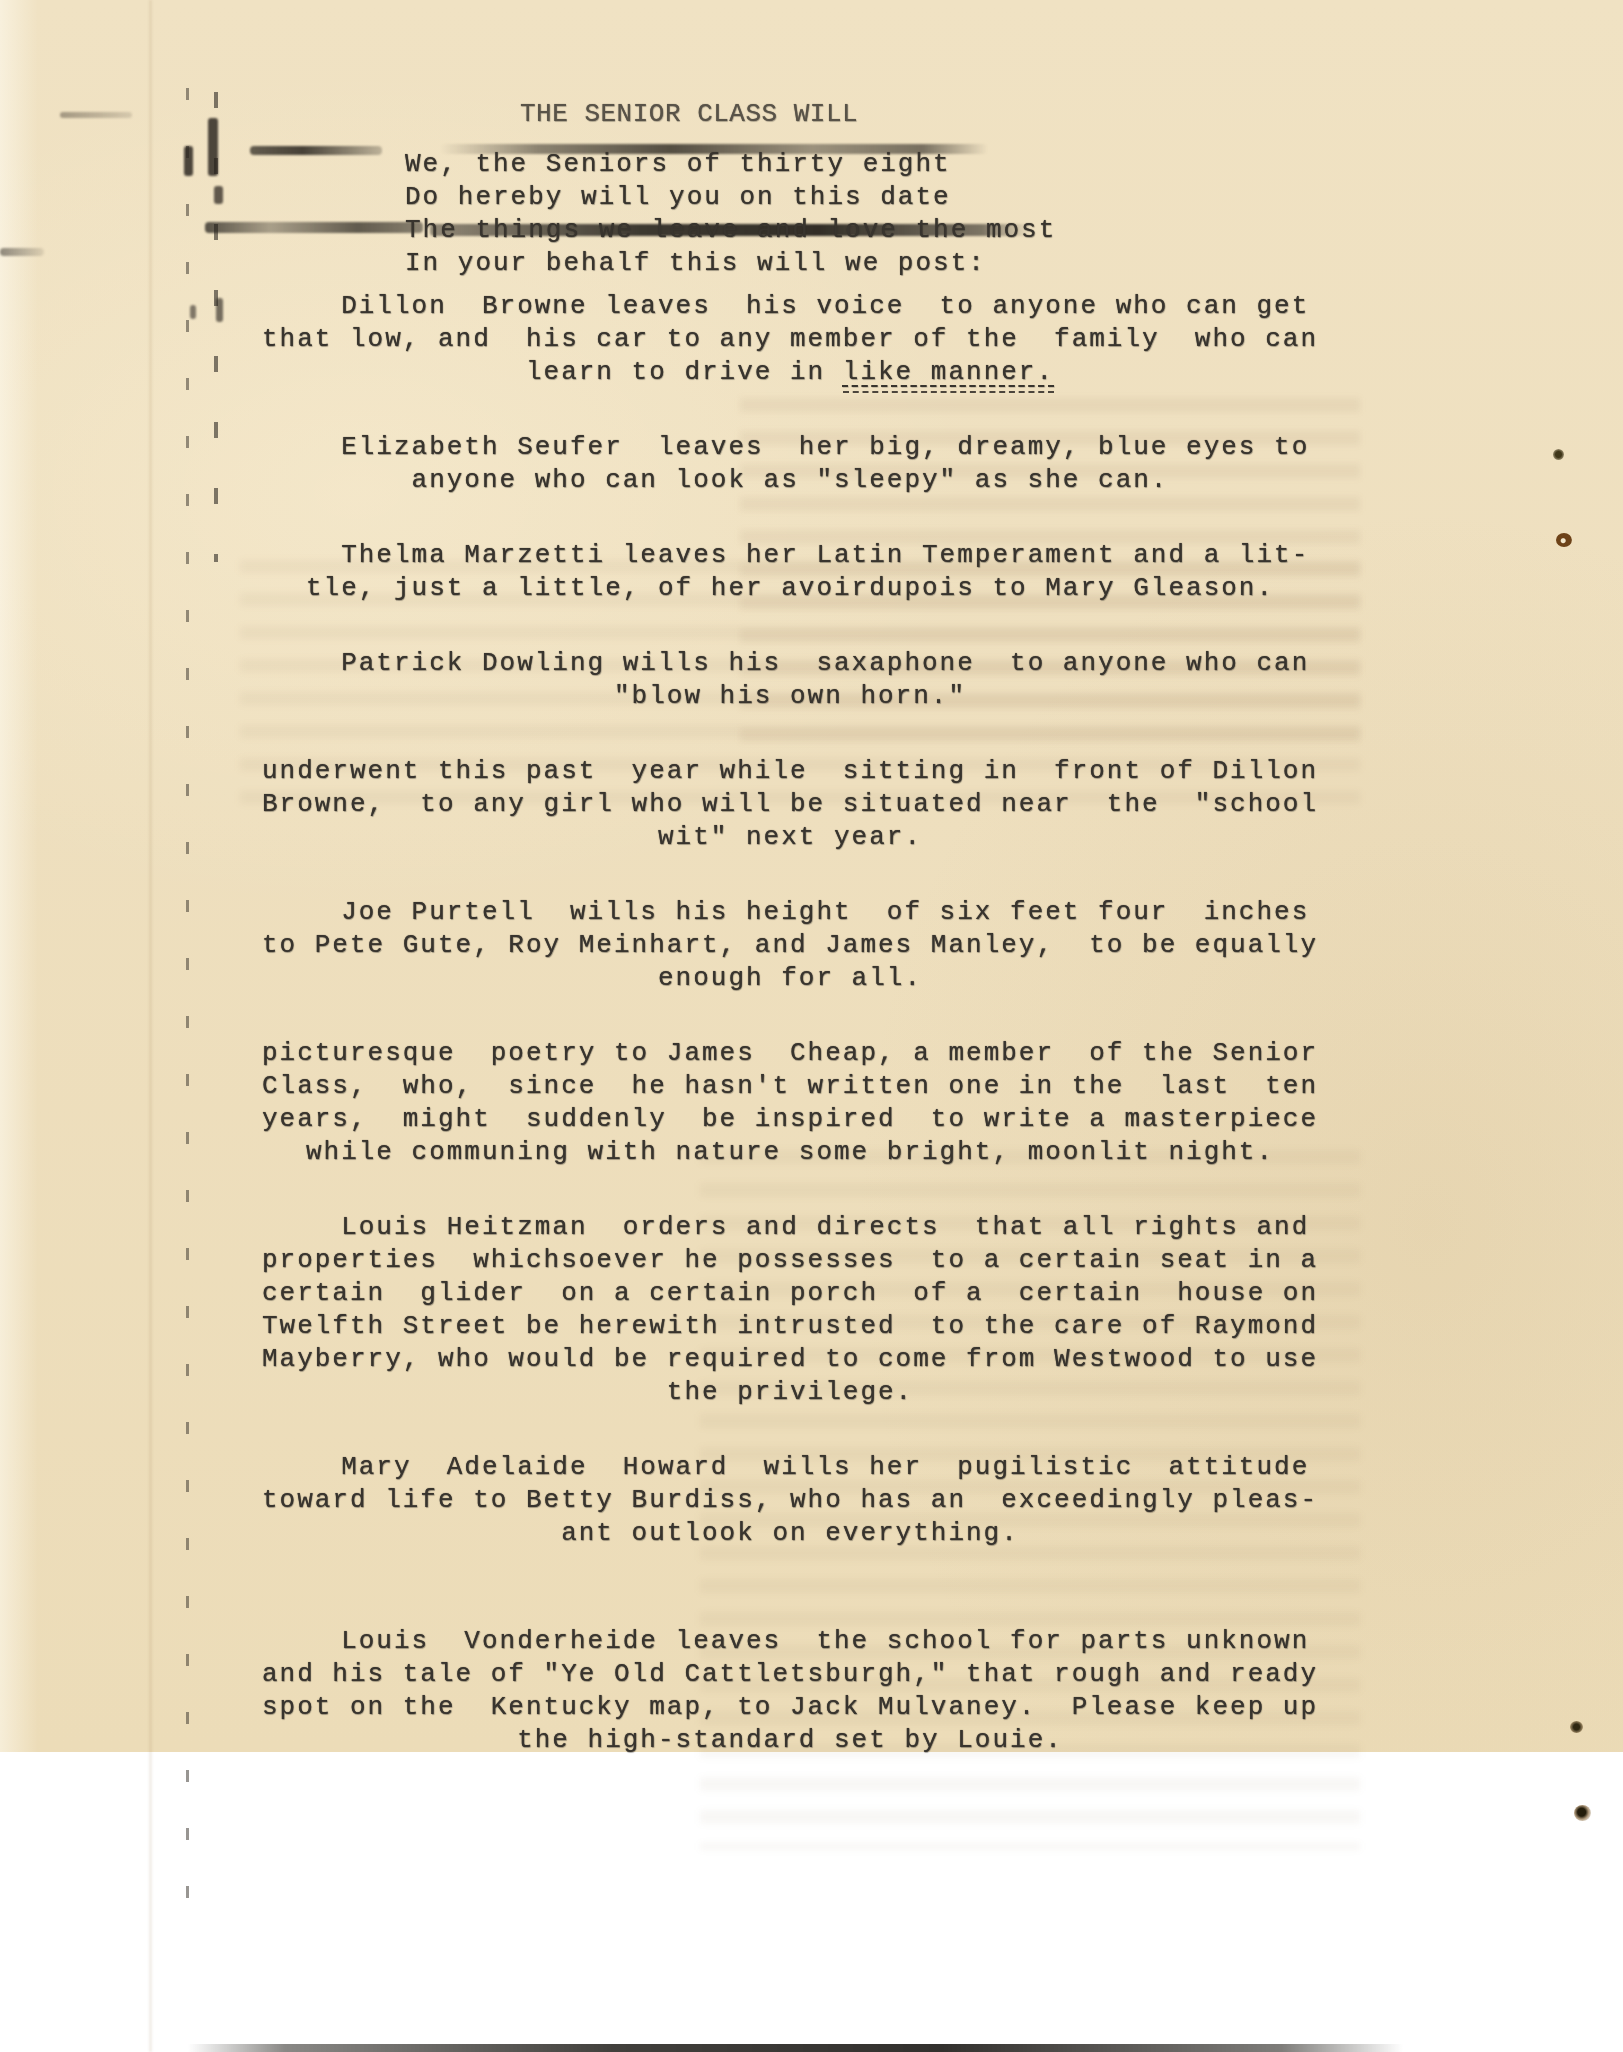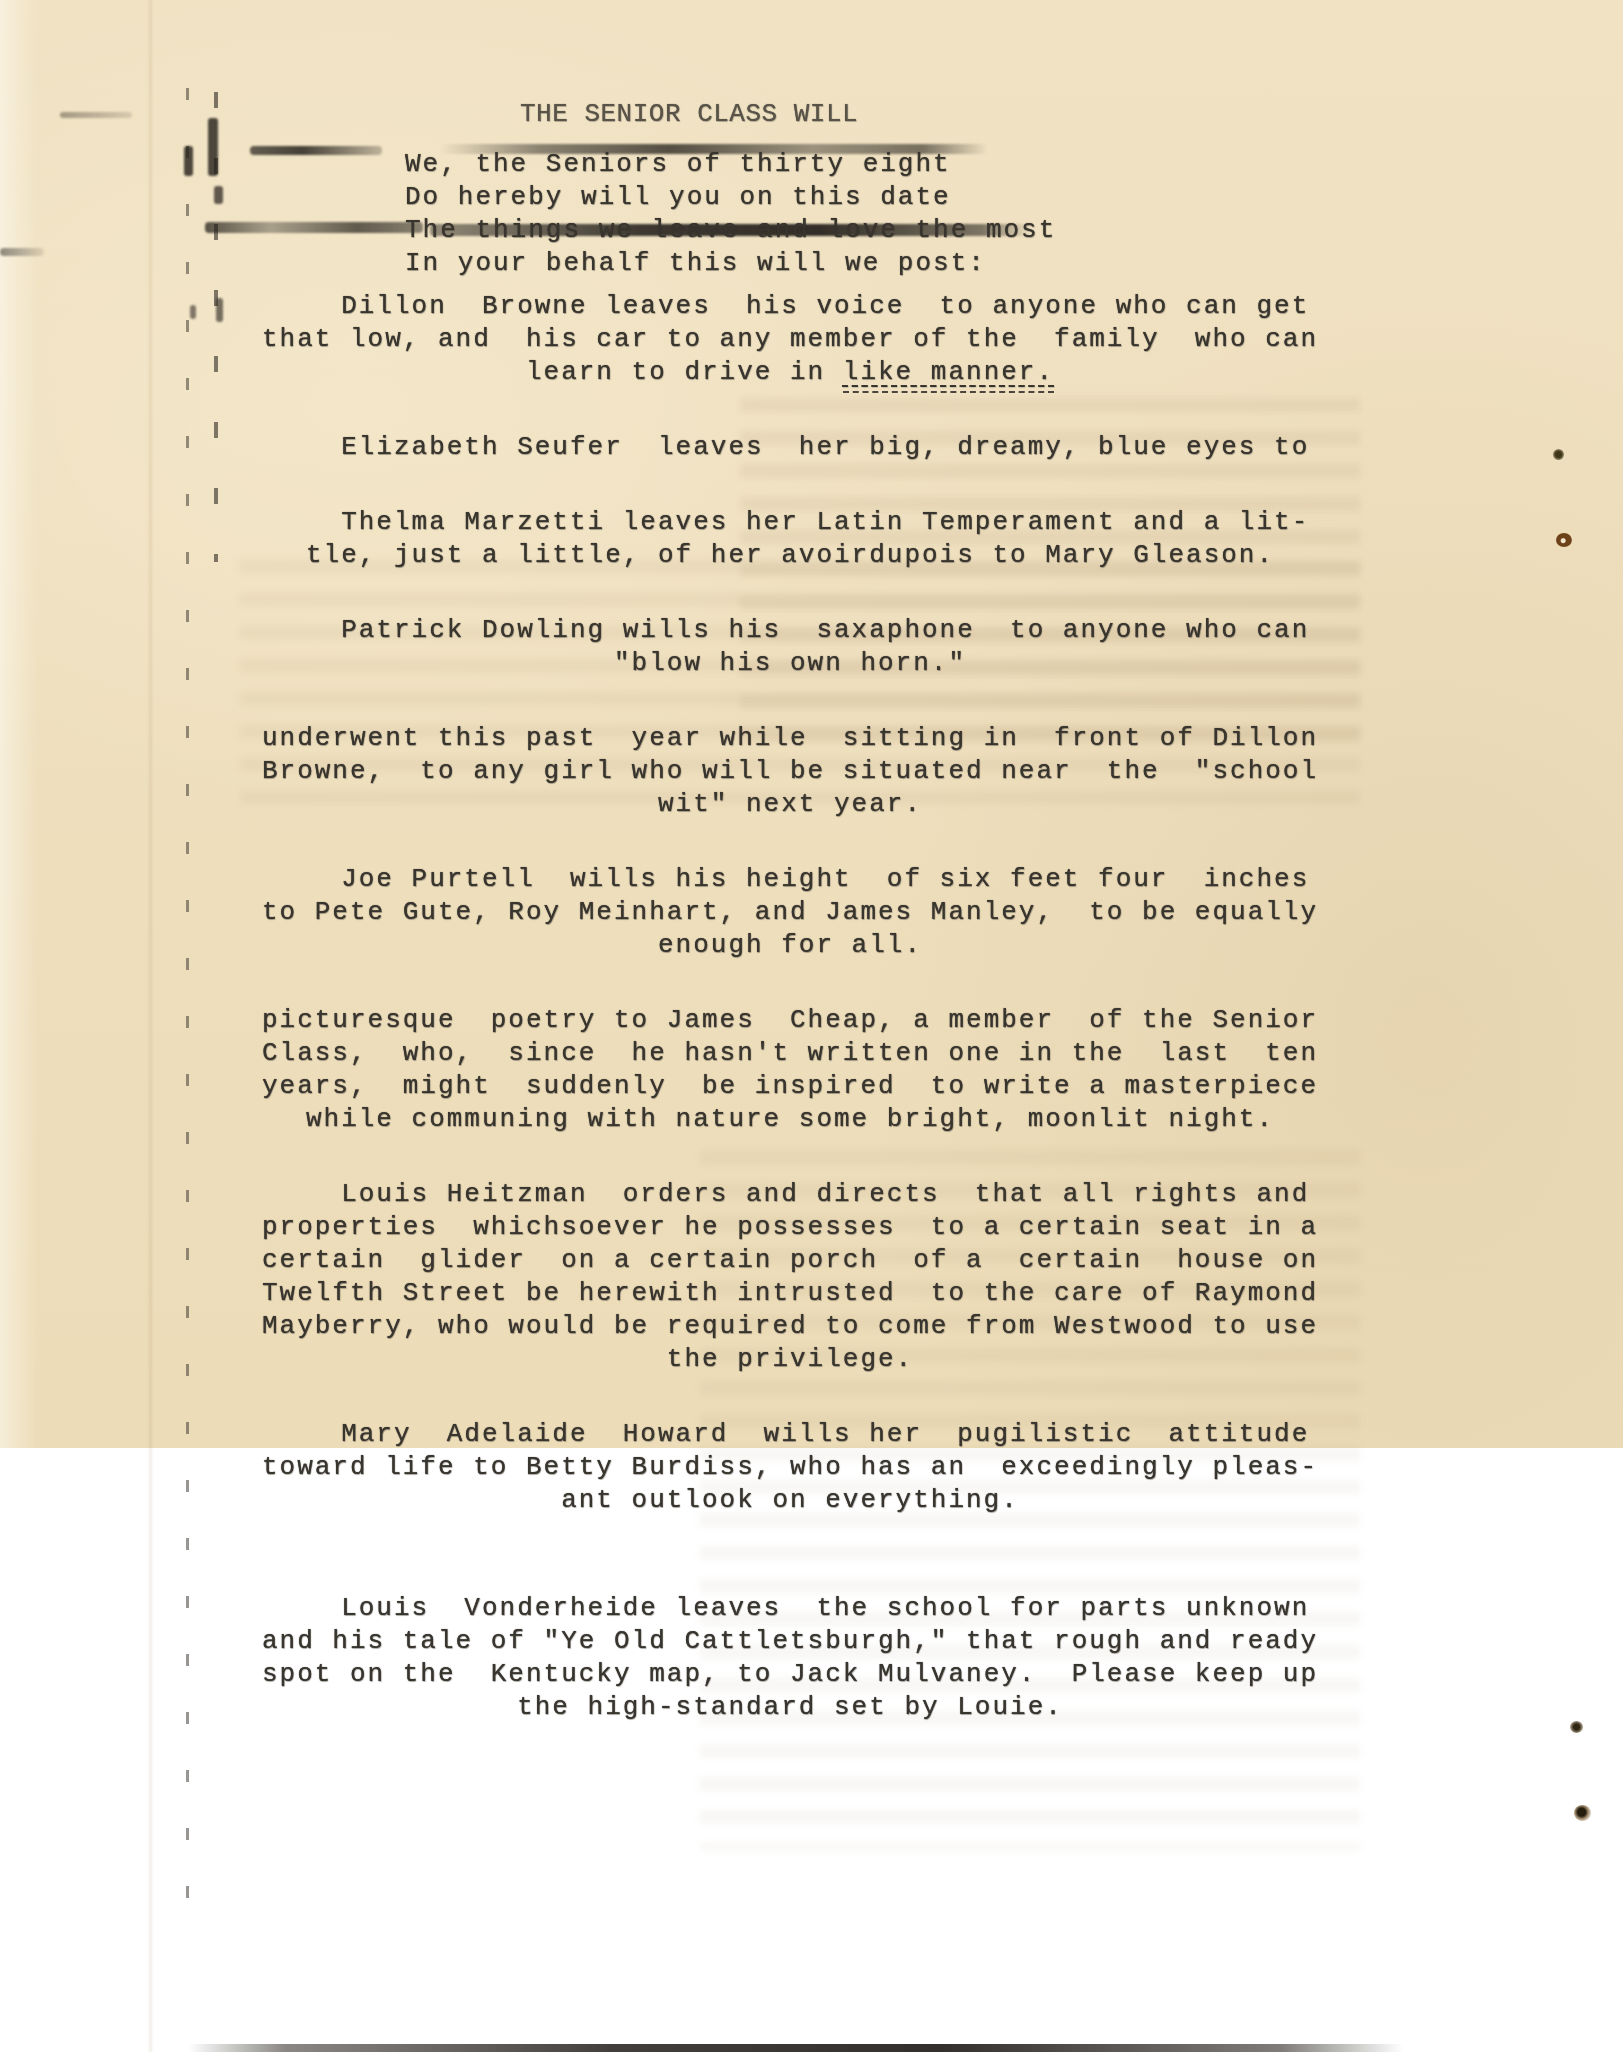--- a/index.html
+++ b/index.html
@@ -1,21 +1,21 @@
 <!DOCTYPE html>
 <html><head>
 <meta charset="utf-8">
 <style>
   html,body{margin:0;padding:0;}
   body{
     width:1623px;height:2052px;overflow:hidden;
     font-family:"Liberation Mono","DejaVu Sans Mono",monospace;
   }
   .page{
-    position:relative;width:1623px;height:1448px;
+    position:relative;width:1623px;height:1752px;
     background:
       linear-gradient(90deg, rgba(255,252,242,.55) 0px, rgba(255,252,242,0) 38px),
       radial-gradient(900px 600px at 22% 28%, rgba(255,246,222,.30), rgba(255,246,222,0) 70%),
       radial-gradient(800px 1000px at 88% 70%, rgba(190,160,110,.14), rgba(190,160,110,0) 72%),
       linear-gradient(180deg, #f0e2c3 0%, #eedfbe 45%, #ecdcb8 100%);
   }
   
   .content{
     position:absolute;left:240px;top:98px;width:1100px;
     color:#38342e;font-size:26px;line-height:33px;letter-spacing:2px;
@@ -120,20 +120,21 @@
         <div class="line">In your behalf this will we post:</div>
       </div>
     <div class="paras">
         <div class="para">
           <div class="line">    Dillon  Browne leaves  his voice  to anyone who can get</div>
           <div class="line">that low, and  his car to any member of the  family  who can</div>
           <div class="line">learn to drive in <span class="u">like manner.</span></div>
         </div>
         <div class="para">
           <div class="line">    Elizabeth Seufer  leaves  her big, dreamy, blue eyes to</div>
+          <div class="line">anyone who can look as "sleepy" as she can.</div>
         </div>
         <div class="para">
           <div class="line">    Thelma Marzetti leaves her Latin Temperament and a lit-</div>
           <div class="line">tle, just a little, of her avoirdupois to Mary Gleason.</div>
         </div>
         <div class="para">
           <div class="line">    Patrick Dowling wills his  saxaphone  to anyone who can</div>
           <div class="line">"blow his own horn."</div>
         </div>
         <div class="para">

